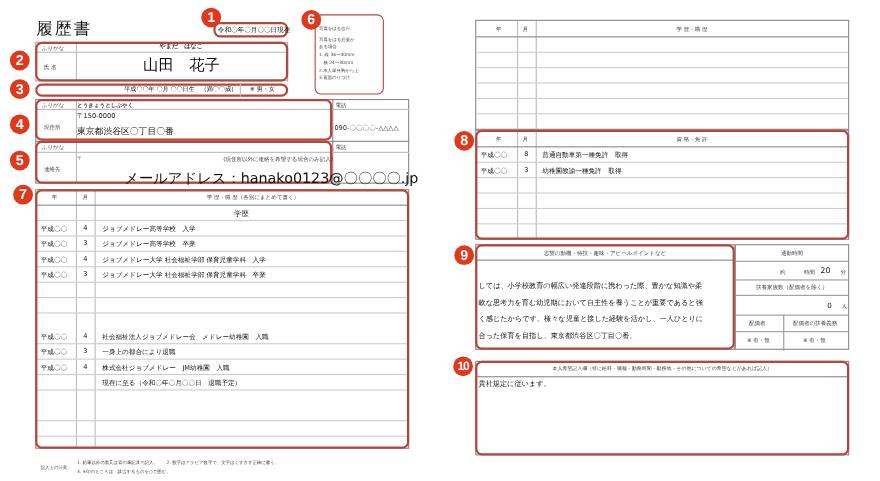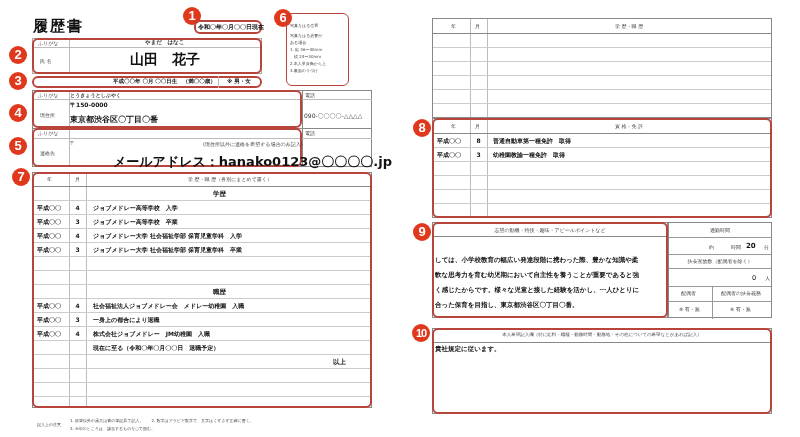--- a/index.html
+++ b/index.html
@@ -6,21 +6,21 @@
 html,body{width:800px;height:437px;background:#fff;overflow:hidden}
 body{position:relative;font-family:"DejaVu Sans","Liberation Sans",sans-serif;color:#222}
 .abs{position:absolute}
 .cell{position:absolute;border:1px solid #999;}
 .hl{position:absolute;height:0;border-top:1px solid #bbb}
 .vl{position:absolute;width:0;border-left:1px solid #bbb}
 .red{position:absolute;border:2px solid #b8453c;border-radius:6px}
 .badge{position:absolute;width:18px;height:18px;border-radius:50%;background:#e0381c;color:#fff;font-weight:bold;font-size:13px;line-height:18px;text-align:center;font-family:"Liberation Sans",sans-serif}
 .tiny{font-size:5px;color:#444;white-space:nowrap}
 .sm{font-size:6px;color:#333;white-space:nowrap}
-.bd{font-size:7px;font-weight:bold;color:#111;white-space:nowrap}
+.bd{font-size:7px;font-weight:normal;color:#111;white-space:nowrap}
 .row{position:absolute;left:0;right:0;height:14px;border-bottom:1px solid #ccc}
 .row .y{position:absolute;left:0;width:36px;text-align:left;padding-left:4px;top:3px}
 .row .m{position:absolute;left:36px;width:17px;text-align:center;top:3px}
 .row .t{position:absolute;left:60px;top:3px}
 </style>
 </head>
 <body>
 
 <div class="abs bd" style="left:33px;top:17px;font-size:15px;letter-spacing:2px">履歴書</div>
 
@@ -111,46 +111,40 @@
       <span class="m">4</span>
       <span class="t">ジョブメドレー大学 社会福祉学部 保育児童学科　入学</span>
     </div>
   <div class="row bd" style="top:70px;font-size:6px">
       <span class="y">平成〇〇</span>
       <span class="m">3</span>
       <span class="t">ジョブメドレー大学 社会福祉学部 保育児童学科　卒業</span>
     </div>
   <div class="row" style="top:84px"></div>
   <div class="row" style="top:98px"></div>
-  <div class="row bd" style="top:112px">
-    <span class="t" style="left:180px;font-size:6.5px">職歴</span>
-  </div>
   <div class="row bd" style="top:126px;font-size:6px">
       <span class="y">平成〇〇</span>
       <span class="m">4</span>
       <span class="t">社会福祉法人ジョブメドレー会　メドレー幼稚園　入職</span>
     </div>
   <div class="row bd" style="top:140px;font-size:6px">
       <span class="y">平成〇〇</span>
       <span class="m">3</span>
       <span class="t">一身上の都合により退職</span>
     </div>
   <div class="row bd" style="top:154px;font-size:6px">
       <span class="y">平成〇〇</span>
       <span class="m">4</span>
       <span class="t">株式会社ジョブメドレー　JM幼稚園　入職</span>
     </div>
   <div class="row bd" style="top:168px;font-size:6px">
       <span class="y"></span>
       <span class="m"></span>
       <span class="t">現在に至る（令和〇年〇月〇〇日　退職予定）</span>
     </div>
-  <div class="row bd" style="top:182px">
-    <span class="t" style="left:300px;font-size:6.5px">以上</span>
-  </div>
   <div class="row" style="top:196px"></div>
   <div class="row" style="top:210px"></div>
   <div class="row" style="top:224px"></div>
 </div>
 <div class="red" style="left:32px;top:172px;width:340px;height:236px"></div>
 
 <div class="abs tiny" style="left:37px;top:422px;font-size:4px">記入上の注意</div>
 <div class="abs tiny" style="left:70px;top:418px;font-size:4px">1. 鉛筆以外の黒又は青の筆記具で記入。　　2. 数字はアラビア数字で、文字はくずさず正確に書く。</div>
 <div class="abs tiny" style="left:70px;top:426px;font-size:4px">3. ※印のところは、該当するものを○で囲む。</div>
 

